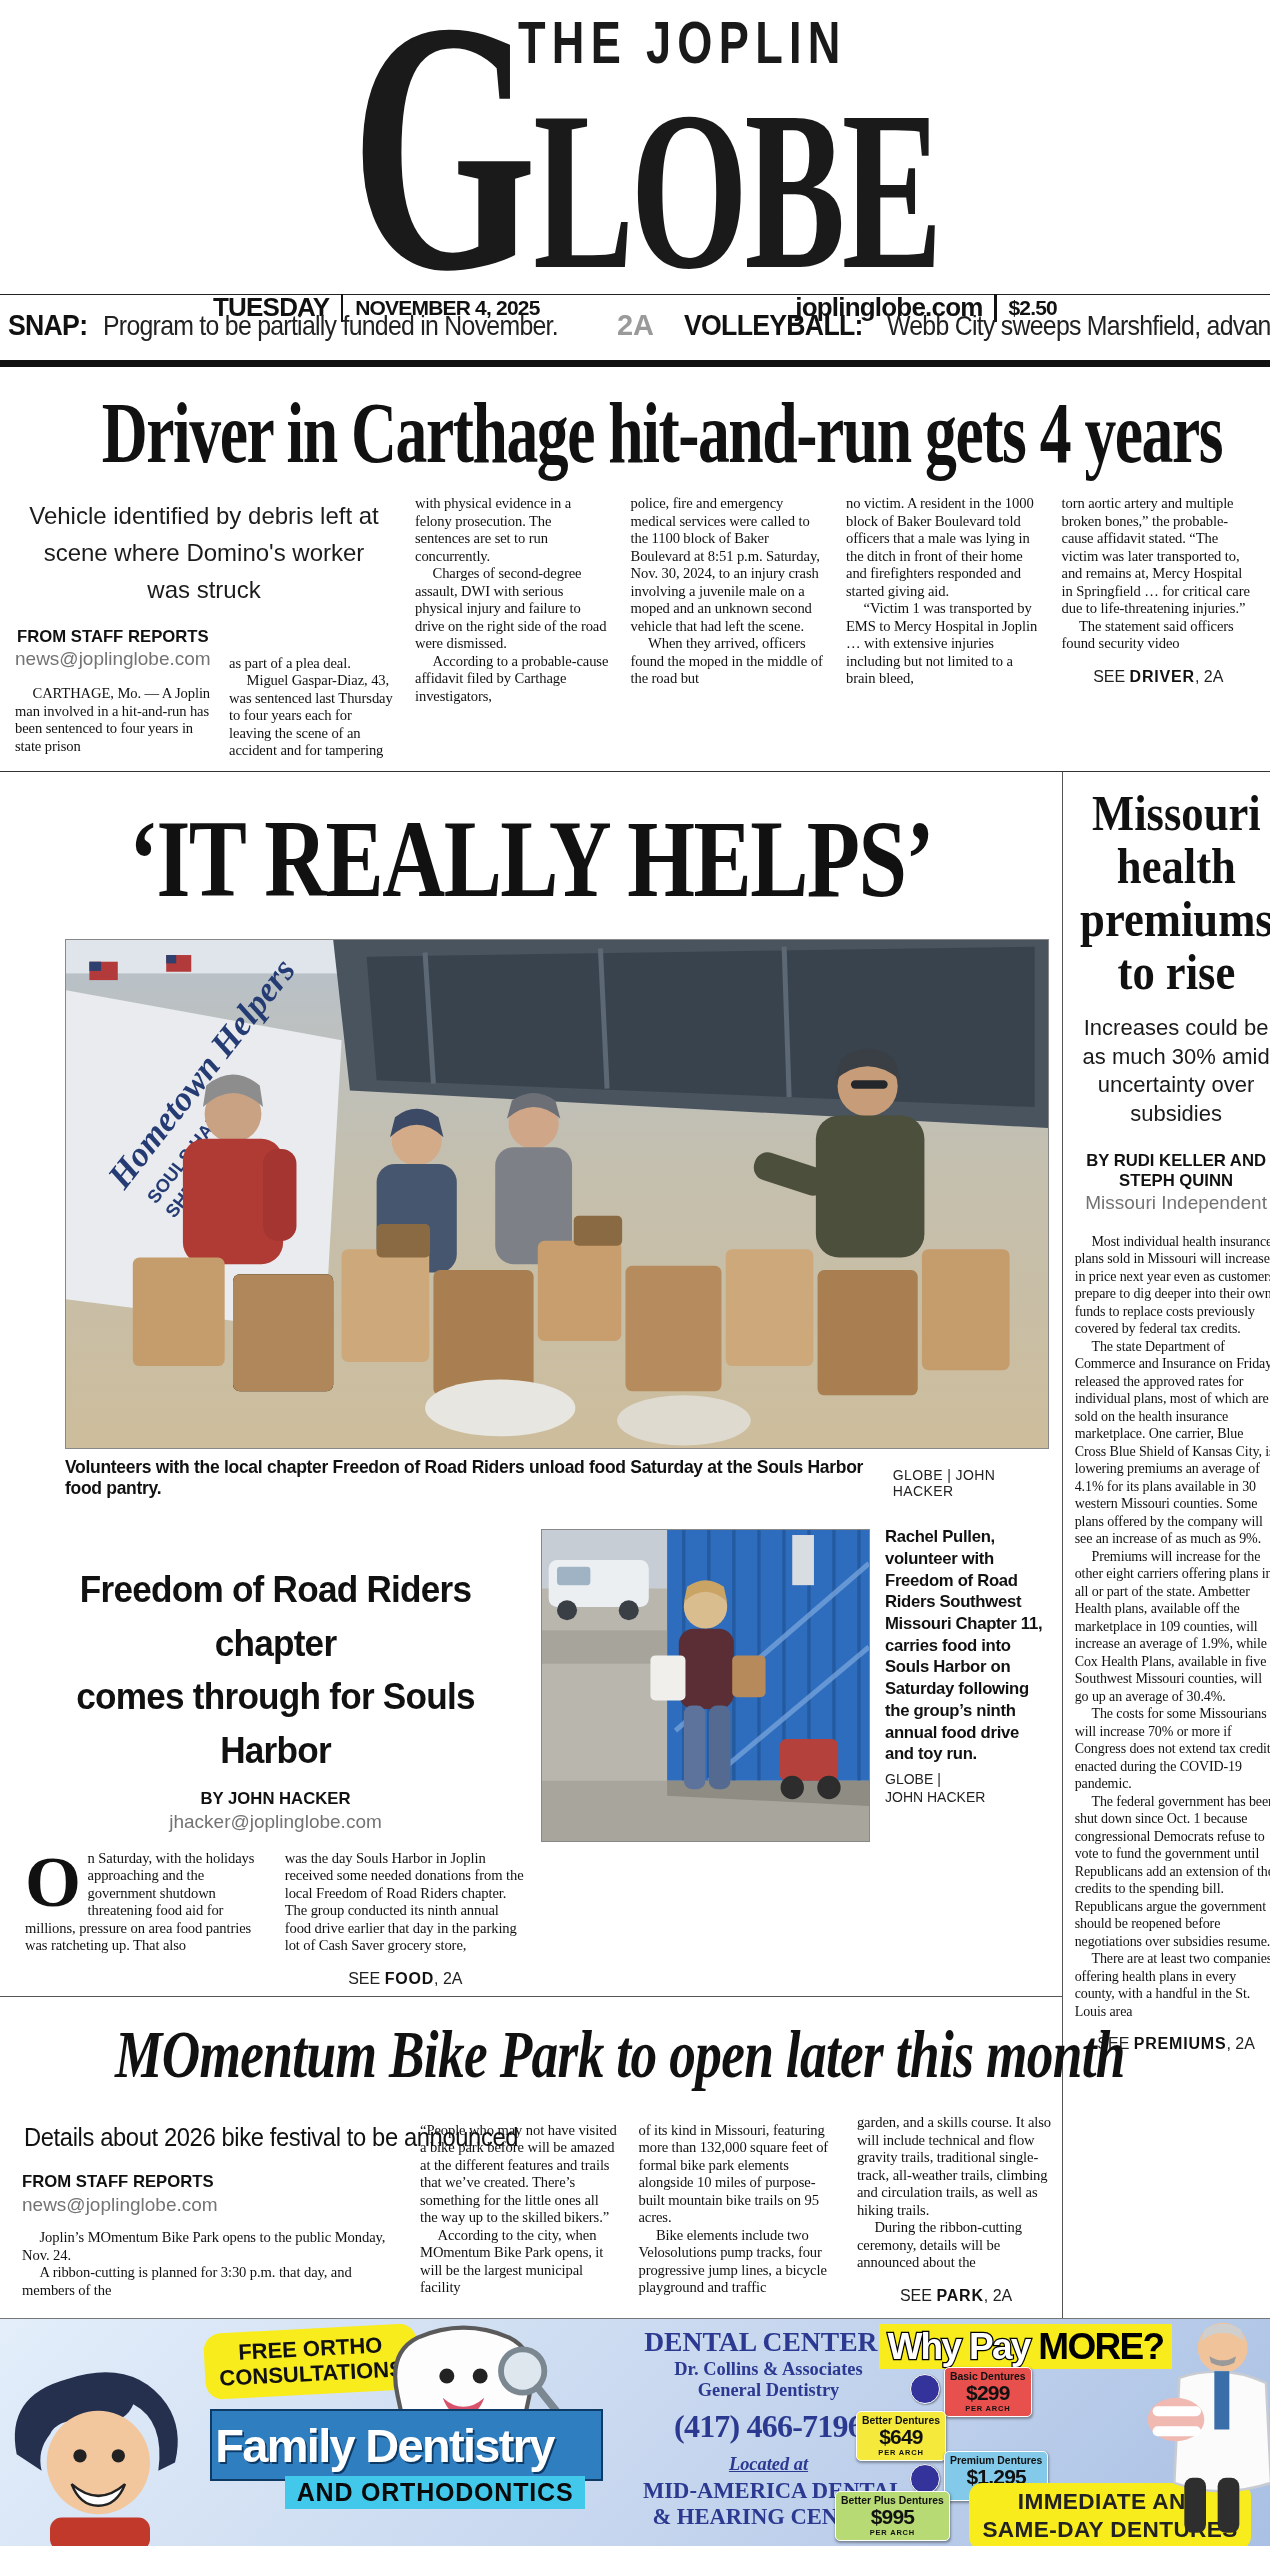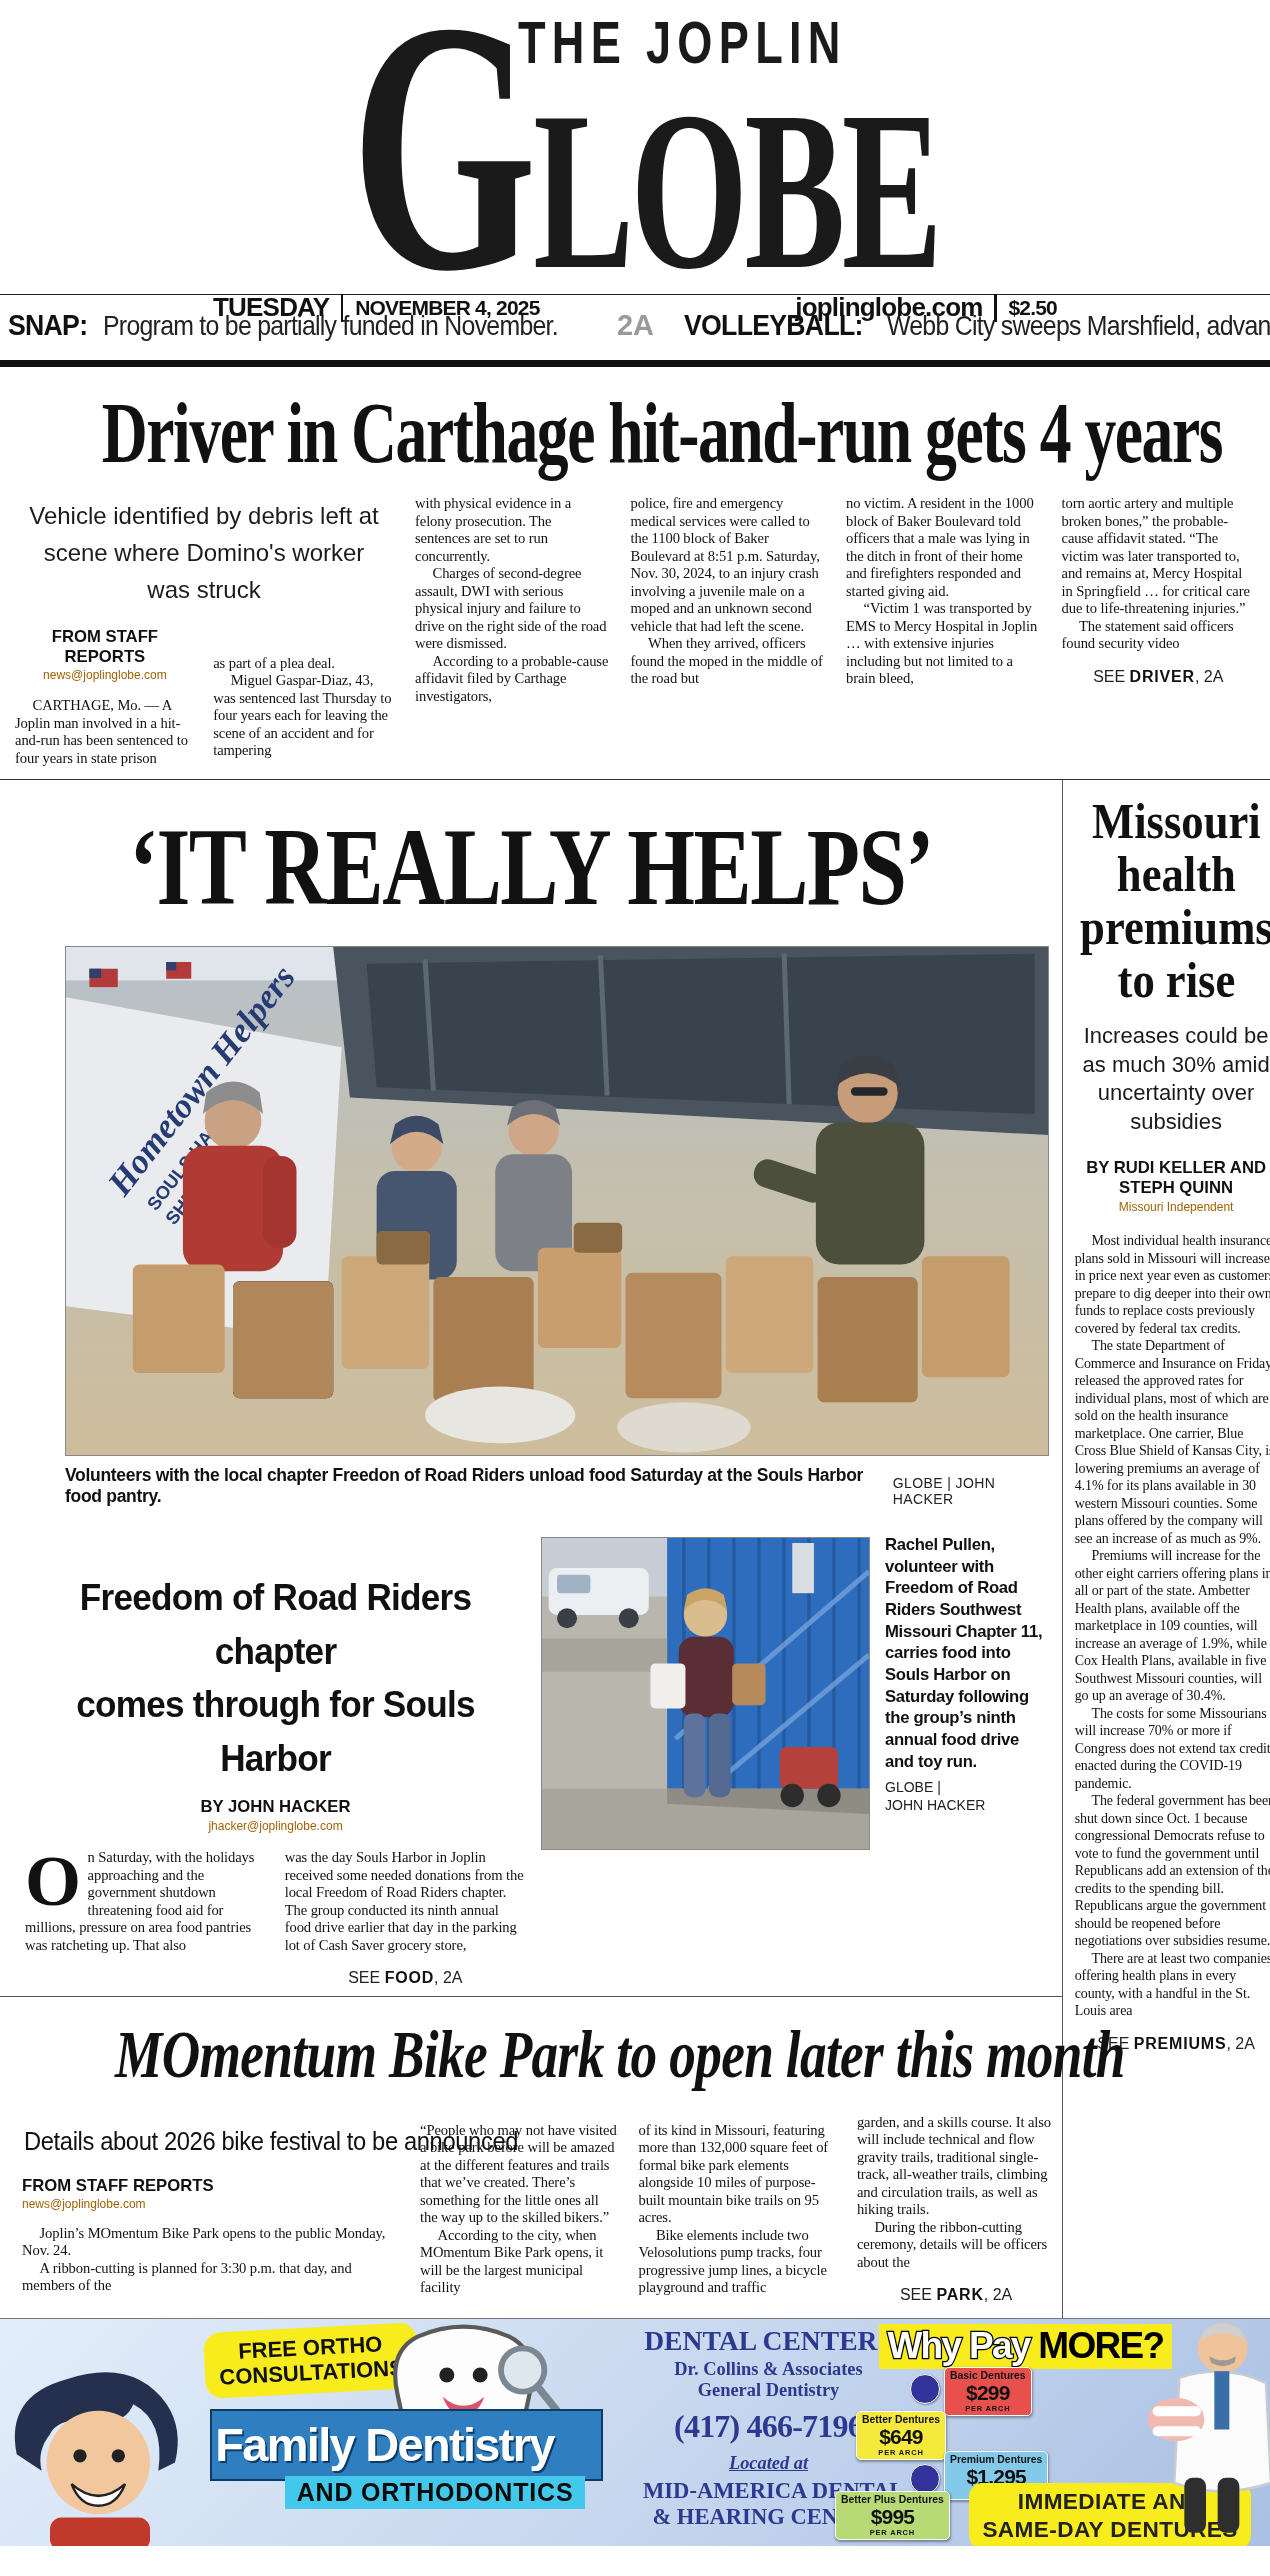--- a/index.html
+++ b/index.html
@@ -26,21 +26,21 @@
   .teaser-sep{width:1.7px;height:37px;background:#333;margin:0 22px 0 8.4px;}
   .rule-thick{border:0;border-top:7.5px solid #111;margin:5px 0 0 0;}
   
   .lead{padding:6.7px 15px 11.7px 15px;}
   .lead-headline{font-weight:bold;font-size:74px;line-height:1;text-align:center;letter-spacing:-1.7px;transform:scale(.86,1.18);transform-origin:center;margin:22px 0 25px 0;white-space:nowrap;}
   .lead-cols{display:flex;gap:22px;}
   .lead-left{width:378px;flex:none;}
   .lead-sub{font-family:"Liberation Sans",sans-serif;font-size:24px;line-height:1.55;text-align:center;letter-spacing:0;color:#1c1c1c;margin:1.7px 6.7px 16.7px 6.7px;}
   .byline{text-align:center;font-family:"Liberation Sans",sans-serif;}
   .byline-name{font-weight:bold;font-size:16.7px;letter-spacing:0;}
-  .byline-mail{font-size:12px;color:#a16207;margin-top:1.7px;}
+  .byline-mail{font-size:19px;color:#737373;margin-top:1.7px;}
   .lead-left-cols{display:flex;gap:18.4px;margin-top:18.4px;}
   .lead-left-cols>div{flex:1;}
   .col{flex:1;min-width:0;}
   .para{margin:0;font-size:14.6px;line-height:17.5px;letter-spacing:-0.1px;}
   .para+.para{text-indent:1.2em;}
   .ind .para{text-indent:1.2em;}
   .see{display:block;text-align:center;font-family:"Liberation Sans",sans-serif;font-size:16px;margin-top:15px;letter-spacing:0;}
   .see .see-pre{color:#222;}
   .see .see-name{font-weight:bold;letter-spacing:0.8px;}
   
@@ -345,21 +345,21 @@
               <p class="para">“People who may not have visited a bike park before will be amazed at the different features and trails that we’ve created. There’s something for the little ones all the way up to the skilled bikers.”</p>
               <p class="para">According to the city, when MOmentum Bike Park opens, it will be the largest municipal facility</p>
             </div>
           <div class="col cont">
               <p class="para">of its kind in Missouri, featuring more than 132,000 square feet of formal bike park elements alongside 10 miles of purpose-built mountain bike trails on 95 acres.</p>
               <p class="para">Bike elements include two Velosolutions pump tracks, four progressive jump lines, a bicycle playground and traffic</p>
             </div>
           <div class="col cont">
             <div>
                 <p class="para">garden, and a skills course. It also will include technical and flow gravity trails, traditional single-track, all-weather trails, climbing and circulation trails, as well as hiking trails.</p>
-                <p class="para">During the ribbon-cutting ceremony, details will be officers about the</p>
+                <p class="para">During the ribbon-cutting ceremony, details will be announced about the</p>
               </div>
             <span class="see"><span class="see-pre">SEE </span><span class="see-name">PARK</span><span class="see-pre">, 2A</span></span>
           </div>
         </div>
       </section>
     </div>
 
     <aside class="health">
       <h2 class="health-head">
         <span>Missouri</span><br><span>health</span><br><span>premiums</span><br><span>to rise</span>

